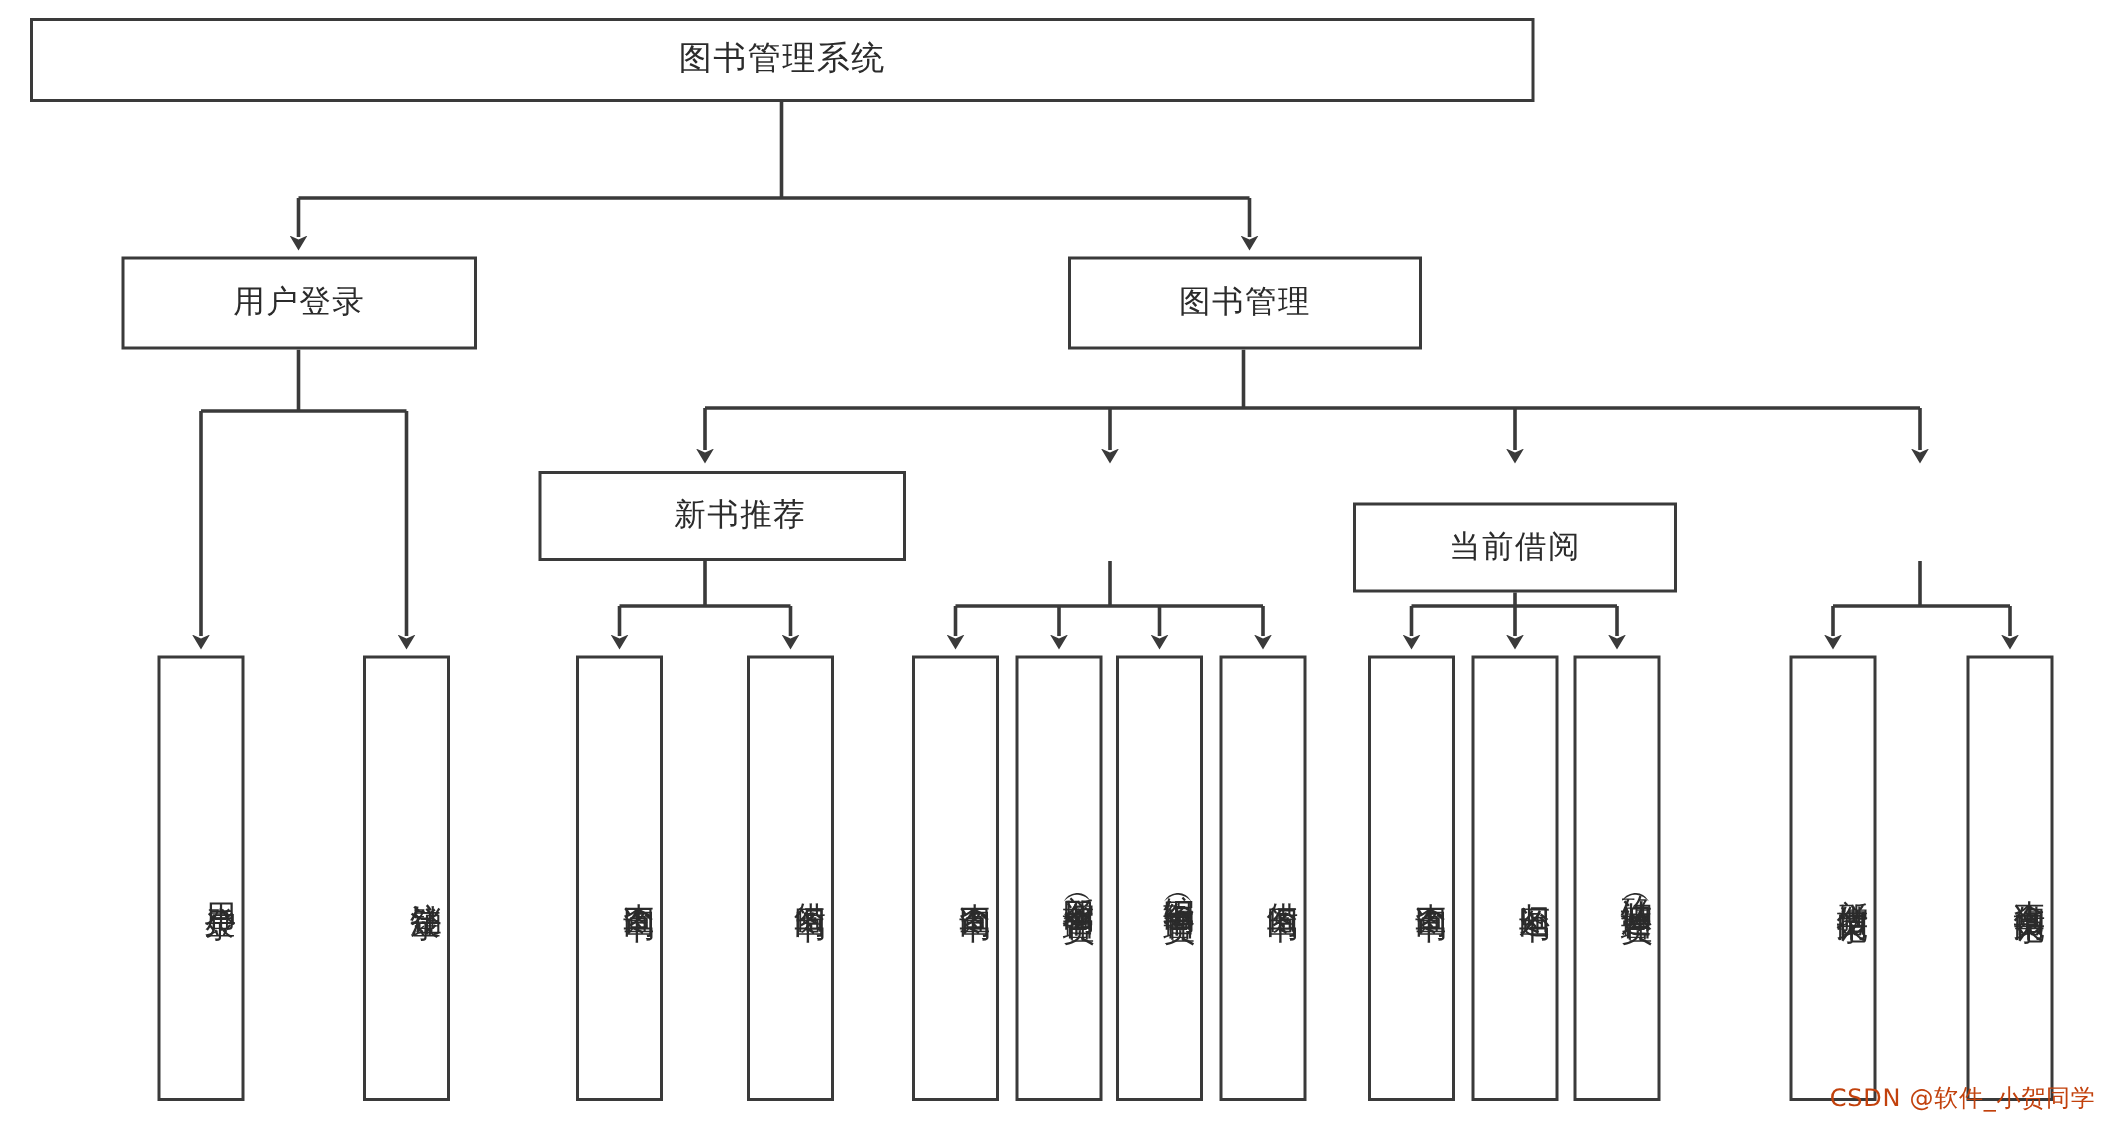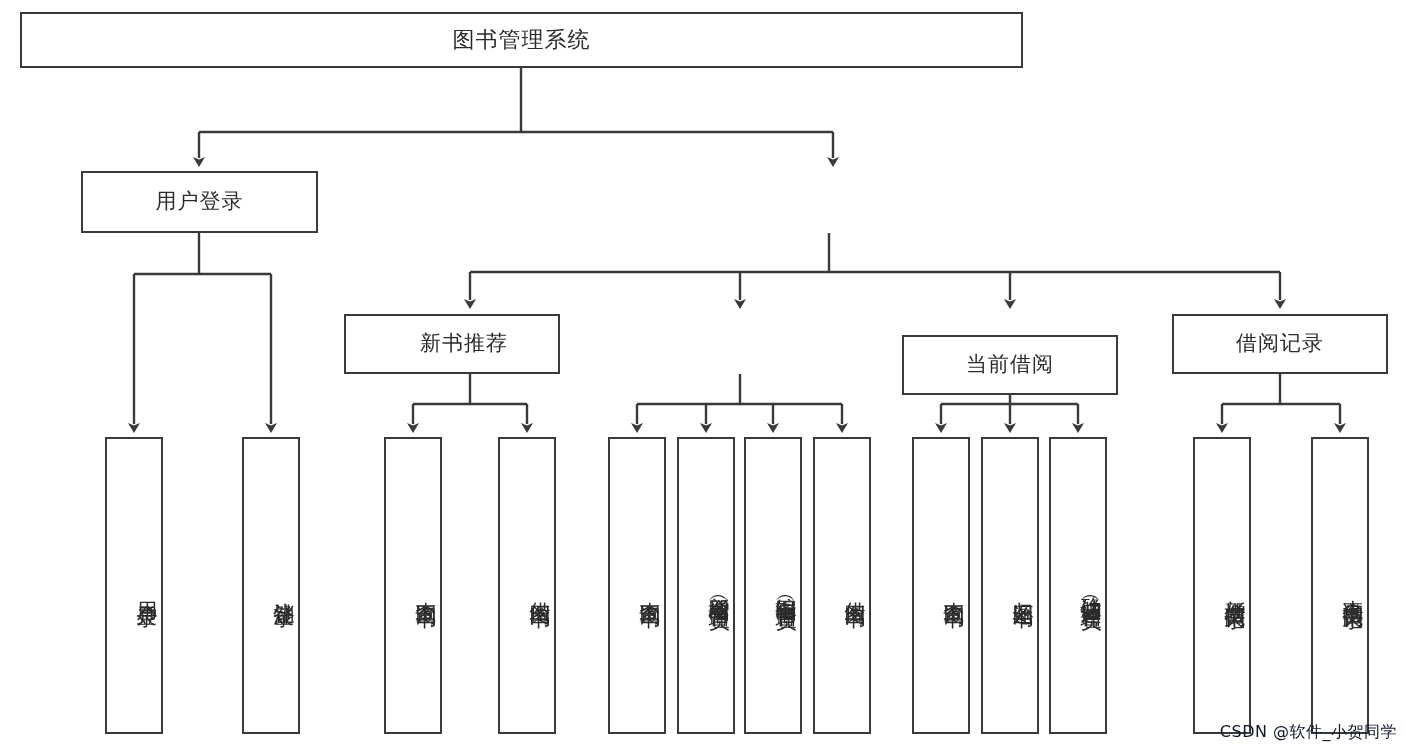--- a/index.html
+++ b/index.html
@@ -55,21 +55,21 @@
     white-space: nowrap;
   }
   .node.root {
     font-size: 22px;
   }
   #watermark {
     position: absolute;
     right: 8px;
     bottom: 4px;
     font-size: 16px;
-    color: #0f172a;
+    color: #c2410c;
     white-space: nowrap;
     letter-spacing: 0.5px;
   }
 </style>
 </head>
 <body>
 
 <div id="canvas">
 
   <svg id="wires" viewBox="0 0 1405 747">
@@ -123,33 +123,33 @@
   </svg>
 
   <div class="node horiz root" style="left:20px; top:12px; width:1003px; height:56px;">
     <span>图书管理系统</span>
   </div>
 
   <div class="node horiz" style="left:81px; top:171px; width:237px; height:62px;">
     <span>用户登录</span>
   </div>
 
-
-  <div class="node horiz" style="left:344px; top:314px; width:216px; height:60px;padding-left:24px;">
+  <div class="node horiz" style="left:712px; top:171px; width:236px; height:62px;">
+    <span>图书管理</span>
+  </div>
+
+  <div class="node horiz" style="left:359px; top:314px; width:245px; height:60px;padding-left:24px;">
     <span>新书推荐</span>
   </div>
 
 
   <div class="node horiz" style="left:902px; top:314px; width:216px; height:60px;margin-top:21px;">
     <span>当前借阅</span>
   </div>
 
-  <div class="node horiz" style="left:1172px; top:314px; width:216px; height:60px;">
-    <span>借阅记录</span>
-  </div>
 
   <div class="node vert" style="left:105px; top:437px; width:58px; height:297px;">
     <span class="vtext">用户登录</span>
   </div>
 
   <div class="node vert" style="left:242px; top:437px; width:58px; height:297px;">
     <span class="vtext">注销登录</span>
   </div>
 
   <div class="node vert" style="left:384px; top:437px; width:58px; height:297px;">

